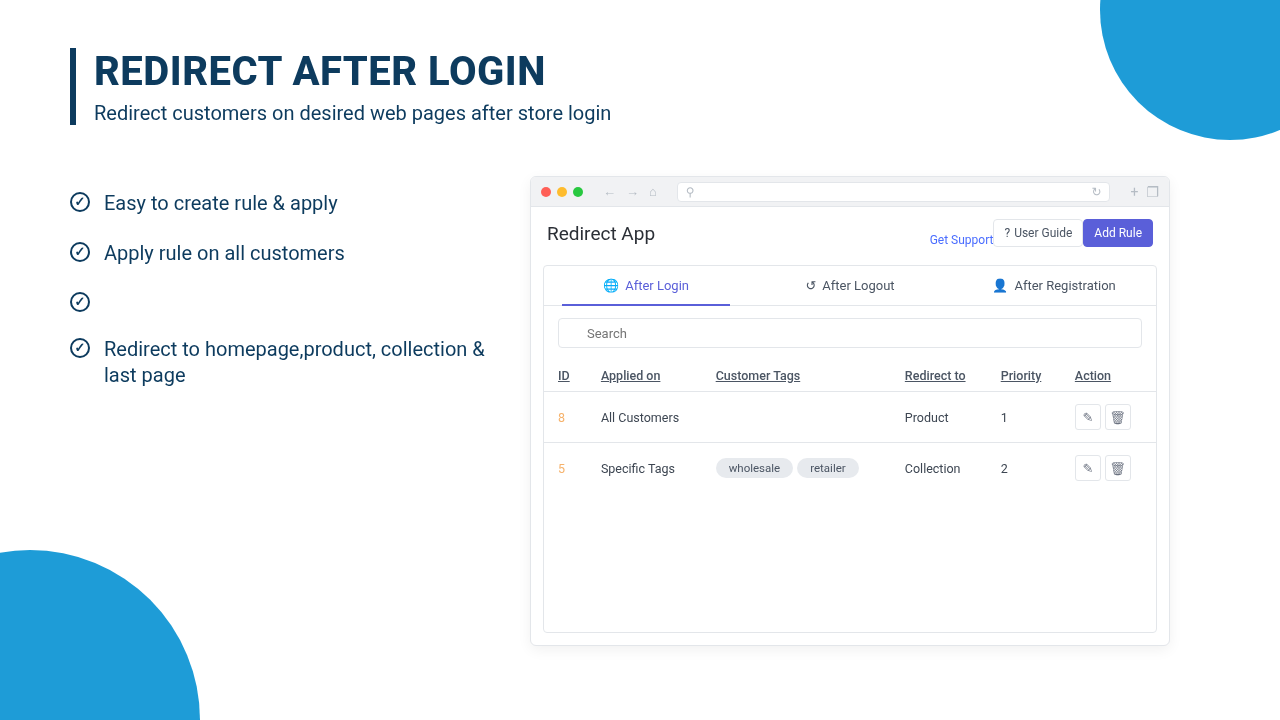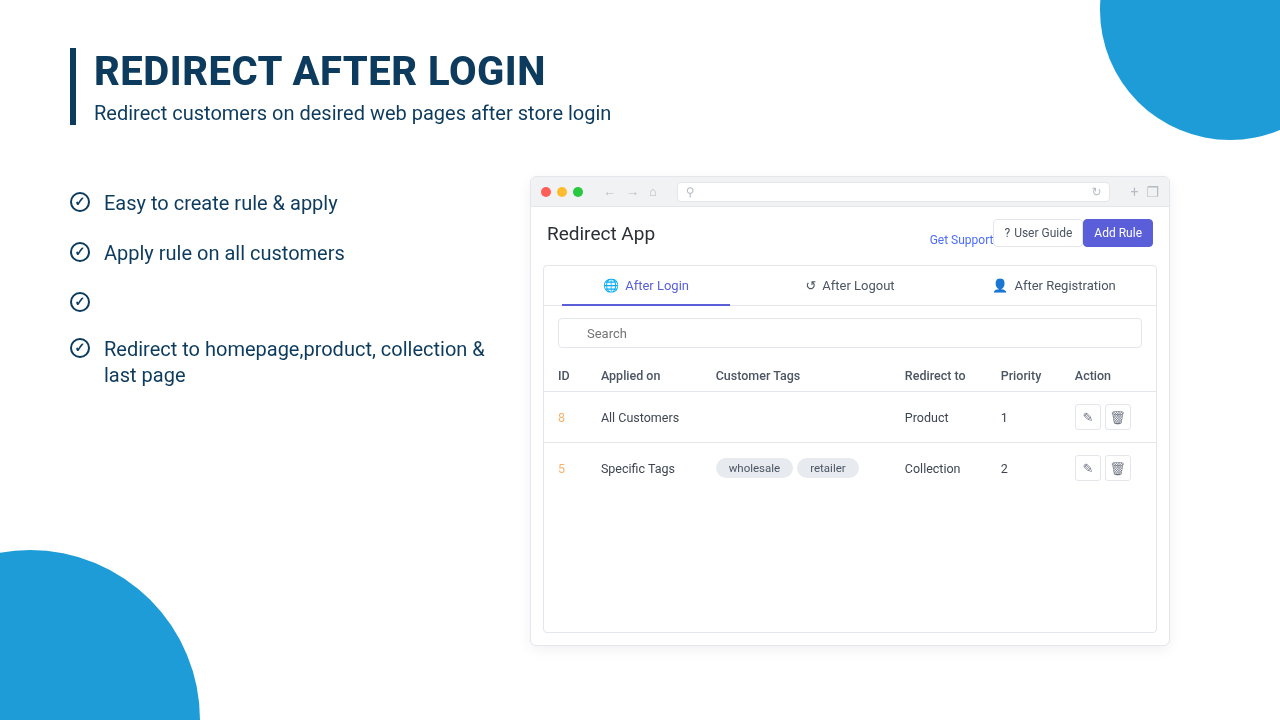--- a/index.html
+++ b/index.html
@@ -48,21 +48,21 @@
   .tab{flex:1;text-align:center;padding:12px 0;font-size:13px;color:#4b5563;display:flex;align-items:center;justify-content:center;gap:6px;cursor:pointer;}
   .tab.active{color:var(--indigo);}
   .tab.active-underline{position:relative;}
   .tab.active-underline::after{content:"";position:absolute;left:18px;right:18px;bottom:-1px;height:2px;background:var(--indigo);}
   .tab-ic{font-size:13px;}
   .search-wrap{padding:12px 14px;}
   .search{width:100%;height:30px;border:1px solid var(--border);border-radius:4px;padding:0 10px 0 28px;font-size:13px;background:#fff;position:relative;}
   .search-box{position:relative;}
   .search-box .mag{position:absolute;left:10px;top:7px;color:#9aa4af;font-size:13px;}
   table{width:100%;border-collapse:collapse;font-size:12.5px;color:#3d4652;}
-  thead th{text-align:left;font-weight:500;color:#4b5563;padding:8px 14px;}
+  thead th{text-align:left;font-weight:500;color:#4b5563;padding:8px 14px;text-decoration:underline;}
   tbody td{padding:12px 14px;border-top:1px solid var(--border);vertical-align:middle;}
   .id-cell{color:var(--warn);}
   .tag-chip{display:inline-block;background:var(--tag);color:#4b5563;padding:3px 13px;border-radius:10px;font-size:11.5px;margin-right:4px;}
   .action-btn{width:26px;height:26px;border:1px solid var(--border);border-radius:3px;background:#fff;display:inline-flex;align-items:center;justify-content:center;color:#6b7280;font-size:13px;cursor:pointer;margin-right:4px;}
 </style>
 </head>
 <body>
 
 <div class="blob-tr"></div>
 <div class="blob-bl"></div>

